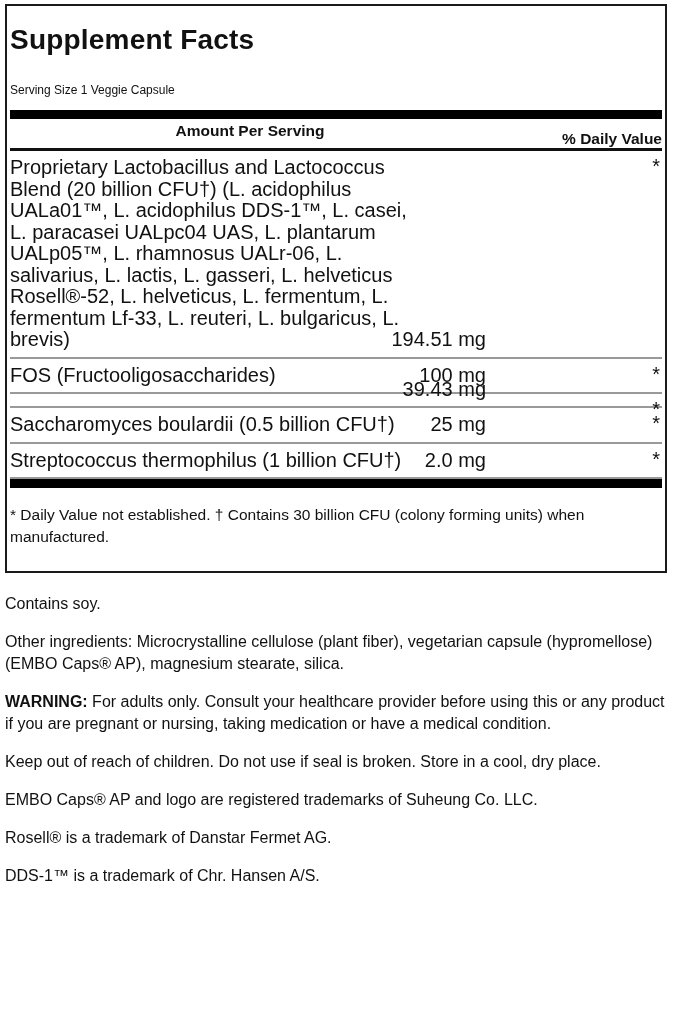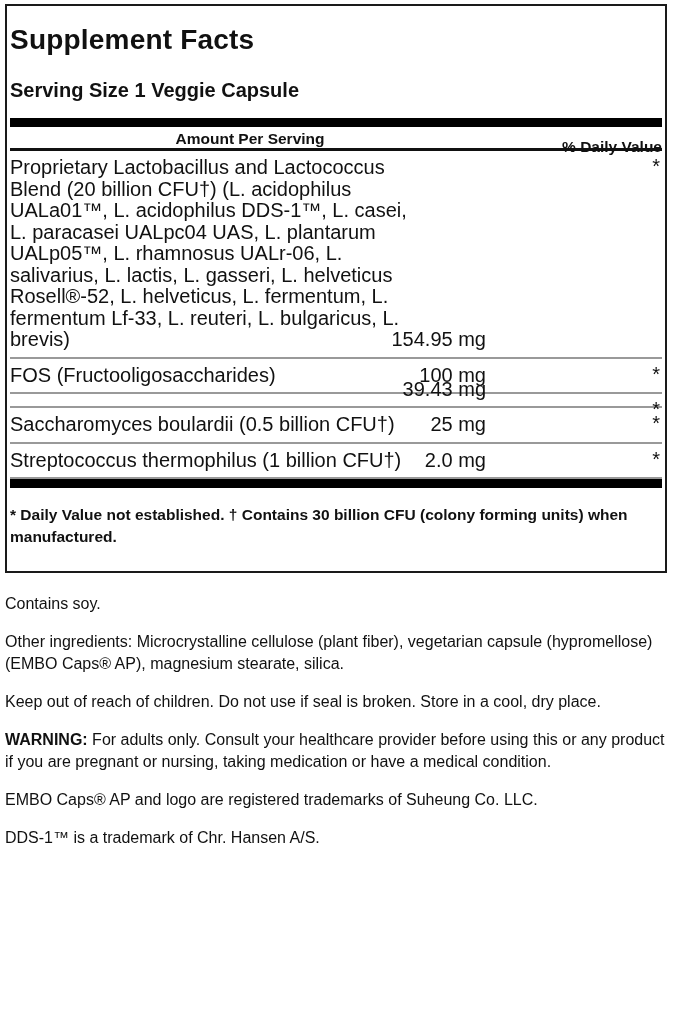--- a/index.html
+++ b/index.html
@@ -20,30 +20,29 @@
     margin-bottom: 20px;
   }
   .facts-title {
     font-size: 28px;
     font-weight: bold;
     letter-spacing: 0.2px;
     margin-top: 18px;
     line-height: 32px;
   }
   .serving-size {
-    font-size: 20px;
+    font-size: 12px;
     margin-top: 24px;
-    margin-bottom: 18px;
+    margin-bottom: 10px;
     line-height: 20px;
-    font-weight: bold;
   }
   .bar-thick { height: 9px; background: #000; }
   .col-header {
     position: relative;
-    height: 24px;
+    height: 32px;
     border-bottom: 3px solid #111;
     font-weight: bold;
     font-size: 15.5px;
   }
   .col-header .amount-label {
     position: absolute; left: 0; top: 3px;
     width: 480px; text-align: center;
   }
   .col-header .dv-label {
     position: absolute; right: 0; top: 11px;
@@ -65,21 +64,20 @@
   }
   .row-dv {
     position: absolute;
     right: 2px;
     top: 5px;
   }
   .footnote {
     font-size: 15.5px;
     line-height: 21.5px;
     padding: 16px 0 24px 0;
-    font-weight: bold;
   }
 
   
   .body-text p {
     font-size: 16px;
     line-height: 22px;
     margin-bottom: 16px;
   }
   .body-text .bold { font-weight: bold; }
 </style>
@@ -94,21 +92,21 @@
 
     <div class="bar-thick"></div>
 
     <div class="col-header">
       <span class="amount-label">Amount Per Serving</span>
       <span class="dv-label">% Daily Value</span>
     </div>
 
     <div class="row">
       <div class="row-name">Proprietary Lactobacillus and Lactococcus Blend (20 billion CFU†) (L. acidophilus UALa01™, L. acidophilus DDS-1™, L. casei, L. paracasei UALpc04 UAS, L. plantarum UALp05™, L. rhamnosus UALr-06, L. salivarius, L. lactis, L. gasseri, L. helveticus Rosell®-52, L. helveticus, L. fermentum, L. fermentum Lf-33, L. reuteri, L. bulgaricus, L. brevis)</div>
-      <span class="row-amount">154.95 mg</span>
+      <span class="row-amount">194.51 mg</span>
       <span class="row-dv">*</span>
     </div>
 
     <div class="row">
       <div class="row-name">FOS (Fructooligosaccharides)</div>
       <span class="row-amount">100 mg</span>
       <span class="row-dv">*</span>
     </div>
 
     <div class="row">
@@ -129,21 +127,22 @@
     </div>
 
     <div class="bar-thick"></div>
 
     <div class="footnote">* Daily Value not established. † Contains 30 billion CFU (colony forming units) when manufactured.</div>
   </div>
 
   <div class="body-text">
     <p>Contains soy.</p>
     <p>Other ingredients: Microcrystalline cellulose (plant fiber), vegetarian capsule (hypromellose) (EMBO Caps® AP), magnesium stearate, silica.</p>
-    <p>Keep out of reach of children. Do not use if seal is broken. Store in a cool, dry place.</p>
     <p>
       <span class="bold">WARNING:</span><span> For adults only. Consult your healthcare provider before using this or any product if you are pregnant or nursing, taking medication or have a medical condition.</span>
     </p>
+    <p>Keep out of reach of children. Do not use if seal is broken. Store in a cool, dry place.</p>
     <p>EMBO Caps® AP and logo are registered trademarks of Suheung Co. LLC.</p>
+    <p>Rosell® is a trademark of Danstar Fermet AG.</p>
     <p>DDS-1™ is a trademark of Chr. Hansen A/S.</p>
   </div>
 
 </div>
 
 </body></html>

